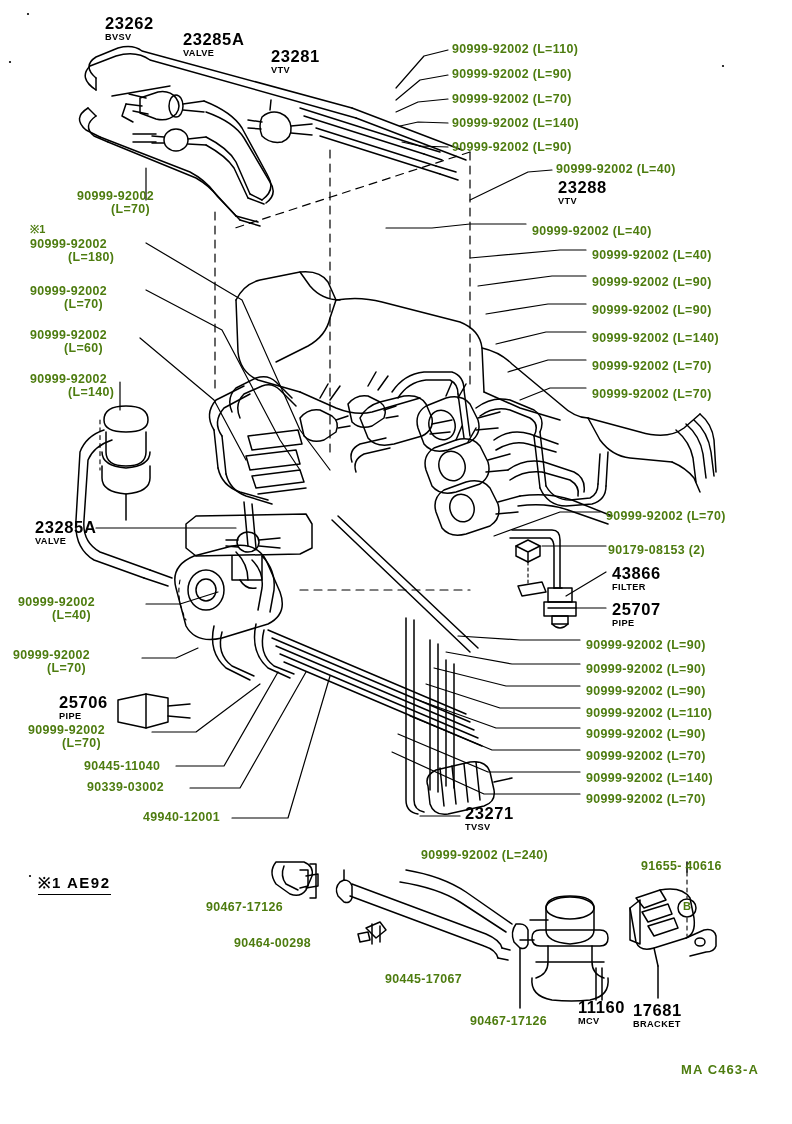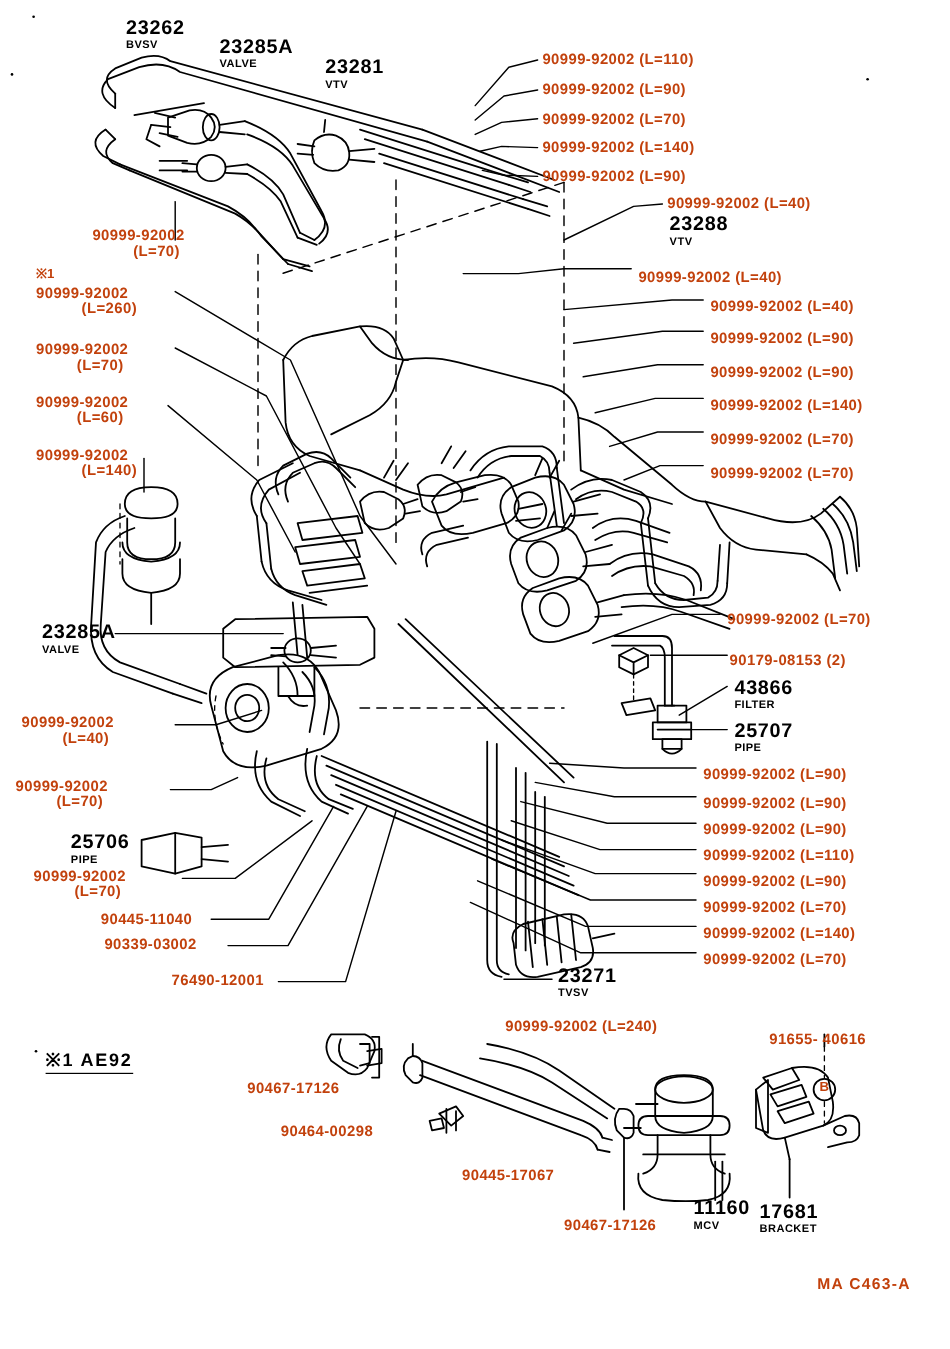--- a/index.html
+++ b/index.html
@@ -17,21 +17,21 @@
   }
   #art{
     position:absolute;
     left:0; top:0;
     width:792px; height:1124px;
     pointer-events:none;
   }
   
   .lbl{
     position:absolute;
-    color:#c2410c;
+    color:#4d7c0f;
     white-space:nowrap;
     font-family:"Liberation Sans", sans-serif;
     line-height:1.04;
   }
   .part{            
     font-size:12.4px;
     font-weight:700;
     letter-spacing:0.35px;
   }
   .big{             
@@ -499,21 +499,21 @@
   <div class="lbl part" style="left:608px; top:544px;">90179-08153 (2)</div>
 
   <div class="lbl part ctr" style="left:77px;  top:190px; width:130px;">
     <span>90999-92002</span><br>
     <span style="display:inline-block;padding-left:34px;">(L=70)</span>
   </div>
 
   <div class="lbl note-star" style="left:30px; top:224px;">※1</div>
   <div class="lbl part ctr" style="left:30px; top:238px; width:130px;">
     <span>90999-92002</span><br>
-    <span style="display:inline-block;padding-left:38px;">(L=260)</span>
+    <span style="display:inline-block;padding-left:38px;">(L=180)</span>
   </div>
 
   <div class="lbl part ctr" style="left:30px; top:285px; width:130px;">
     <span>90999-92002</span><br>
     <span style="display:inline-block;padding-left:34px;">(L=70)</span>
   </div>
 
   <div class="lbl part ctr" style="left:30px; top:329px; width:130px;">
     <span>90999-92002</span><br>
     <span style="display:inline-block;padding-left:34px;">(L=60)</span>
@@ -534,21 +534,21 @@
     <span style="display:inline-block;padding-left:34px;">(L=70)</span>
   </div>
 
   <div class="lbl part ctr" style="left:28px; top:724px; width:130px;">
     <span>90999-92002</span><br>
     <span style="display:inline-block;padding-left:34px;">(L=70)</span>
   </div>
 
   <div class="lbl part" style="left:84px;  top:760px;">90445-11040</div>
   <div class="lbl part" style="left:87px;  top:781px;">90339-03002</div>
-  <div class="lbl part" style="left:143px; top:811px;">76490-12001</div>
+  <div class="lbl part" style="left:143px; top:811px;">49940-12001</div>
 
   <div class="lbl part" style="left:421px; top:849px;">90999-92002 (L=240)</div>
   <div class="lbl part" style="left:641px; top:860px;">91655- 40616</div>
   <div class="lbl part" style="left:206px; top:901px;">90467-17126</div>
   <div class="lbl part" style="left:234px; top:937px;">90464-00298</div>
   <div class="lbl part" style="left:385px; top:973px;">90445-17067</div>
   <div class="lbl part" style="left:470px; top:1015px;">90467-17126</div>
 
   <div class="lbl" style="left:683px; top:901px; font-size:11px; font-weight:700;">B</div>
 

